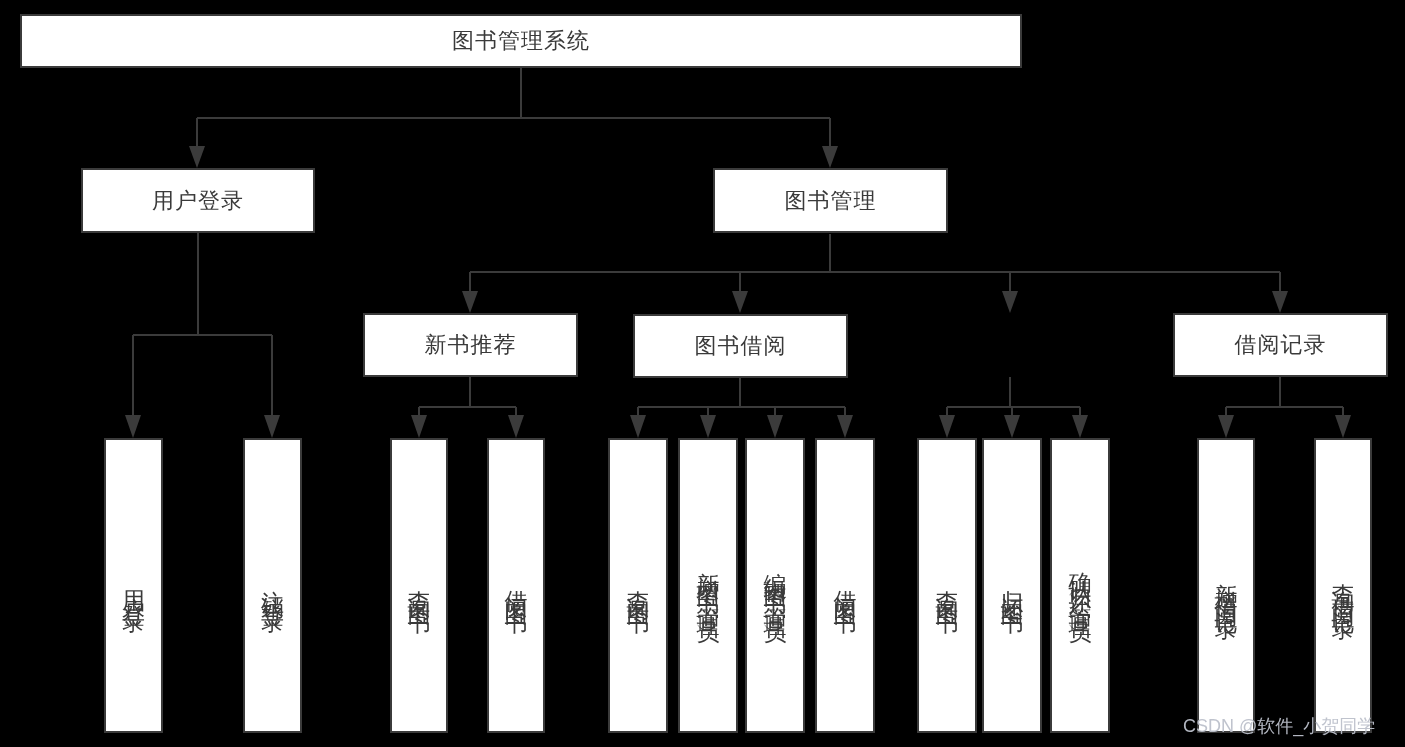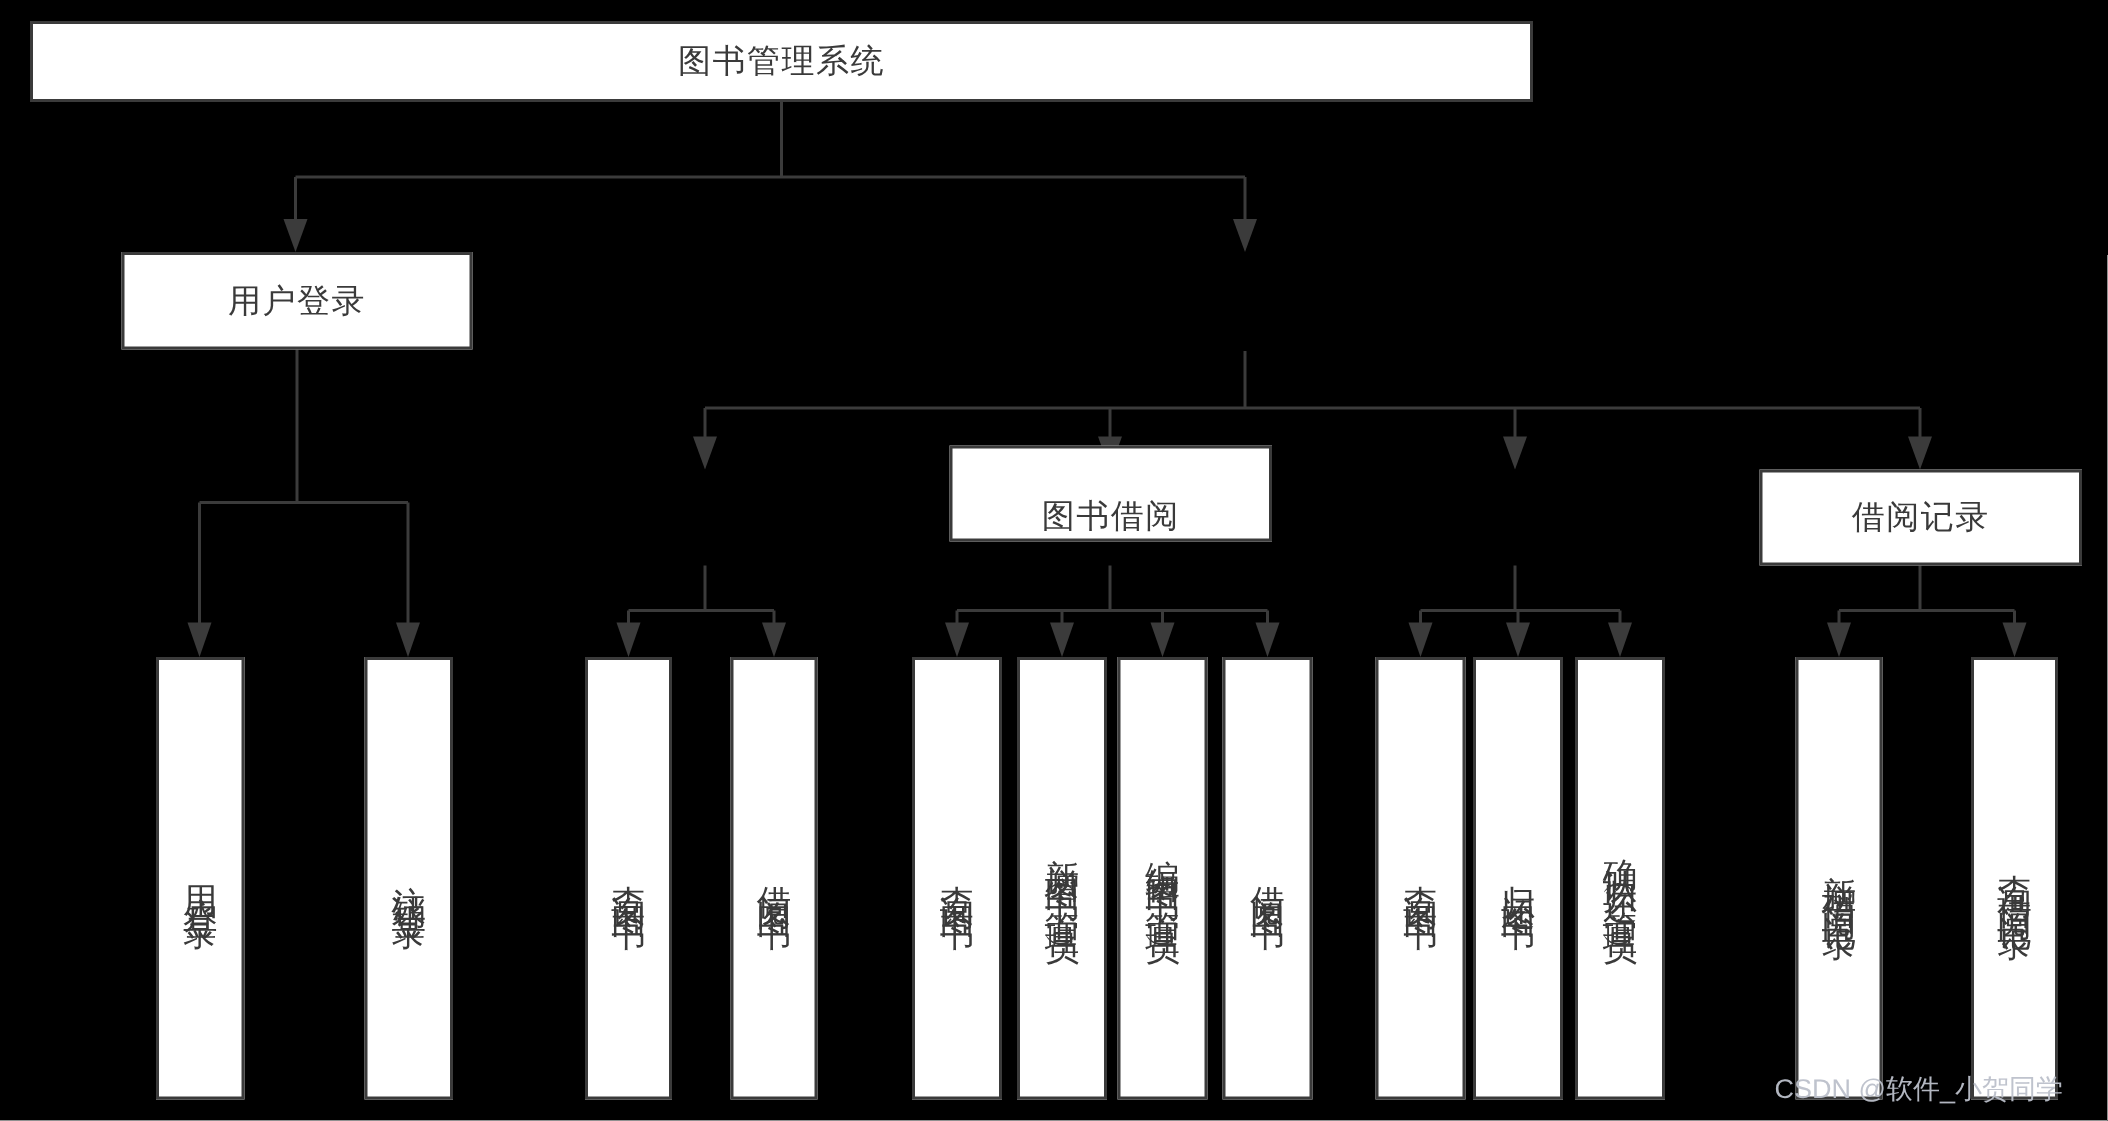--- a/index.html
+++ b/index.html
@@ -99,22 +99,28 @@
     </g>
   </svg>
 
   <div class="node h-node" style="left:20px;top:14px;width:1002px;height:54px;">
     <span>图书管理系统</span>
   </div>
 
   <div class="node h-node" style="left:81px;top:168px;width:234px;height:65px;">
     <span>用户登录</span>
   </div>
+  <div class="node h-node" style="left:713px;top:168px;width:235px;height:65px;">
+    <span>图书管理</span>
+  </div>
 
-  <div class="node h-node" style="left:633px;top:297px;width:215px;height:64px;align-items:flex-end;">
+  <div class="node h-node" style="left:363px;top:313px;width:215px;height:64px;">
+    <span>新书推荐</span>
+  </div>
+  <div class="node h-node" style="left:633px;top:314px;width:215px;height:64px;">
     <span>图书借阅</span>
   </div>
   <div class="node h-node" style="left:1173px;top:313px;width:215px;height:64px;font-family:Liberation Serif, serif;">
     <span>借阅记录</span>
   </div>
 
   <div class="node v-node" style="left:104px;top:438px;width:59px;height:295px;">
     <span class="vtxt">用户登录</span>
   </div>
   <div class="node v-node" style="left:243px;top:438px;width:59px;height:295px;">

